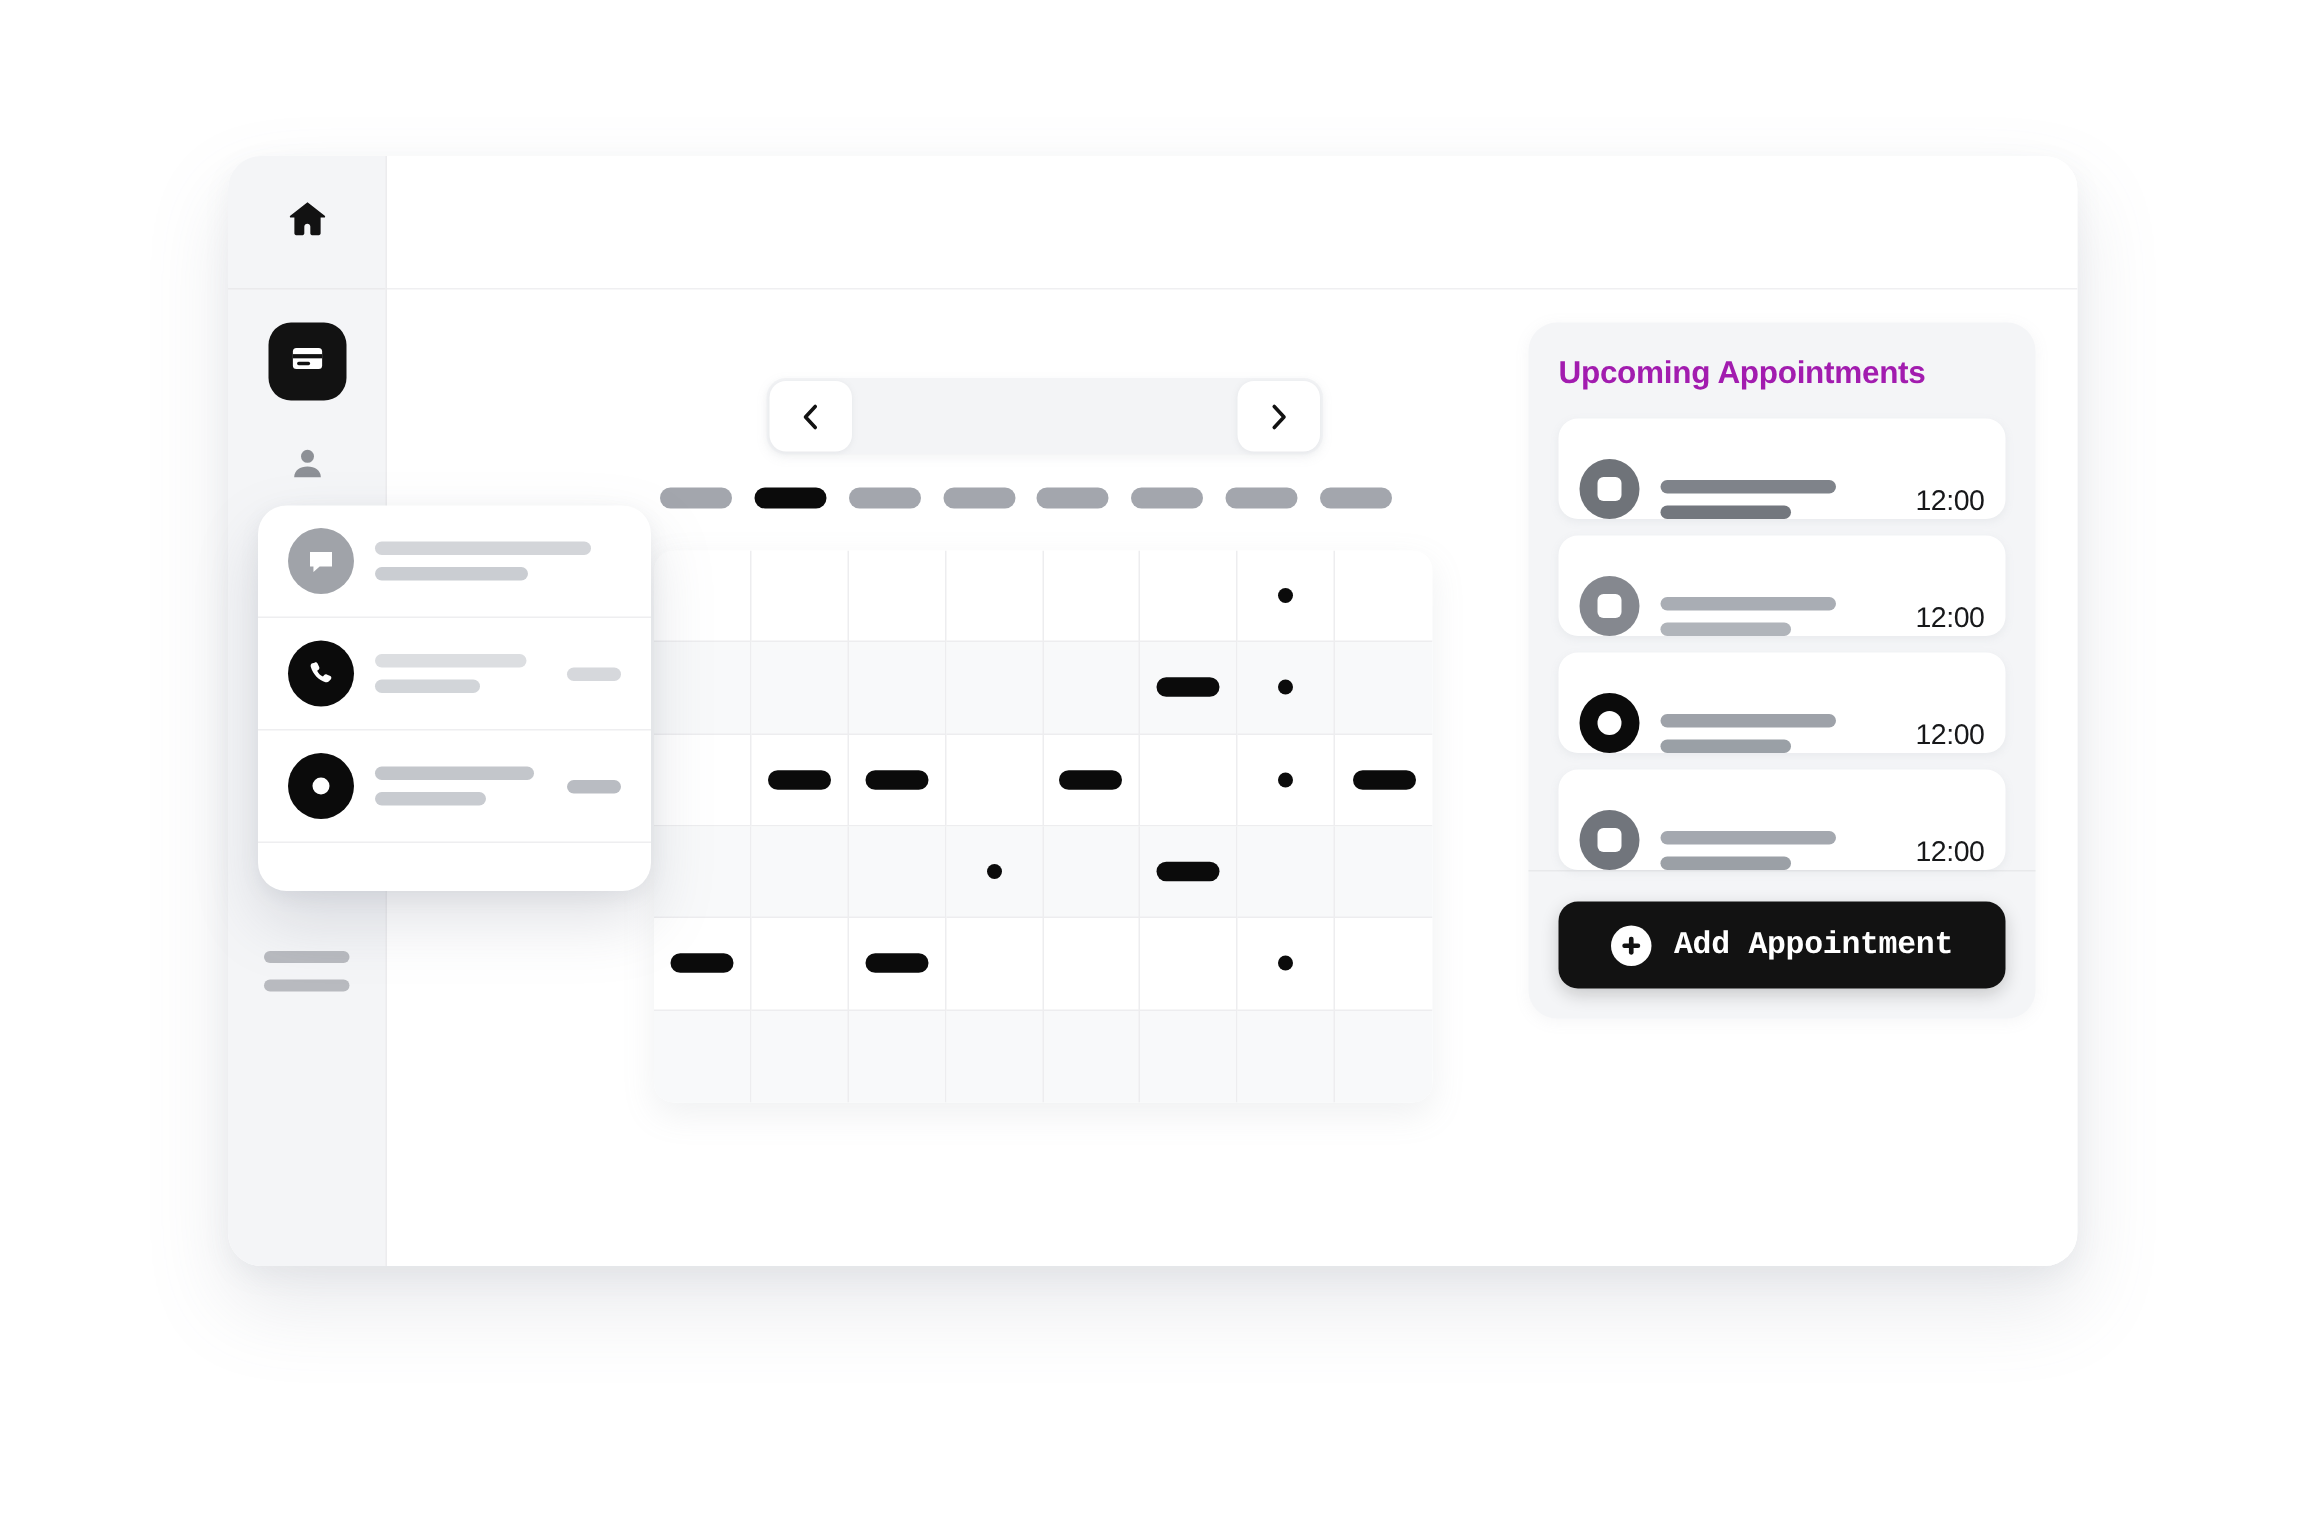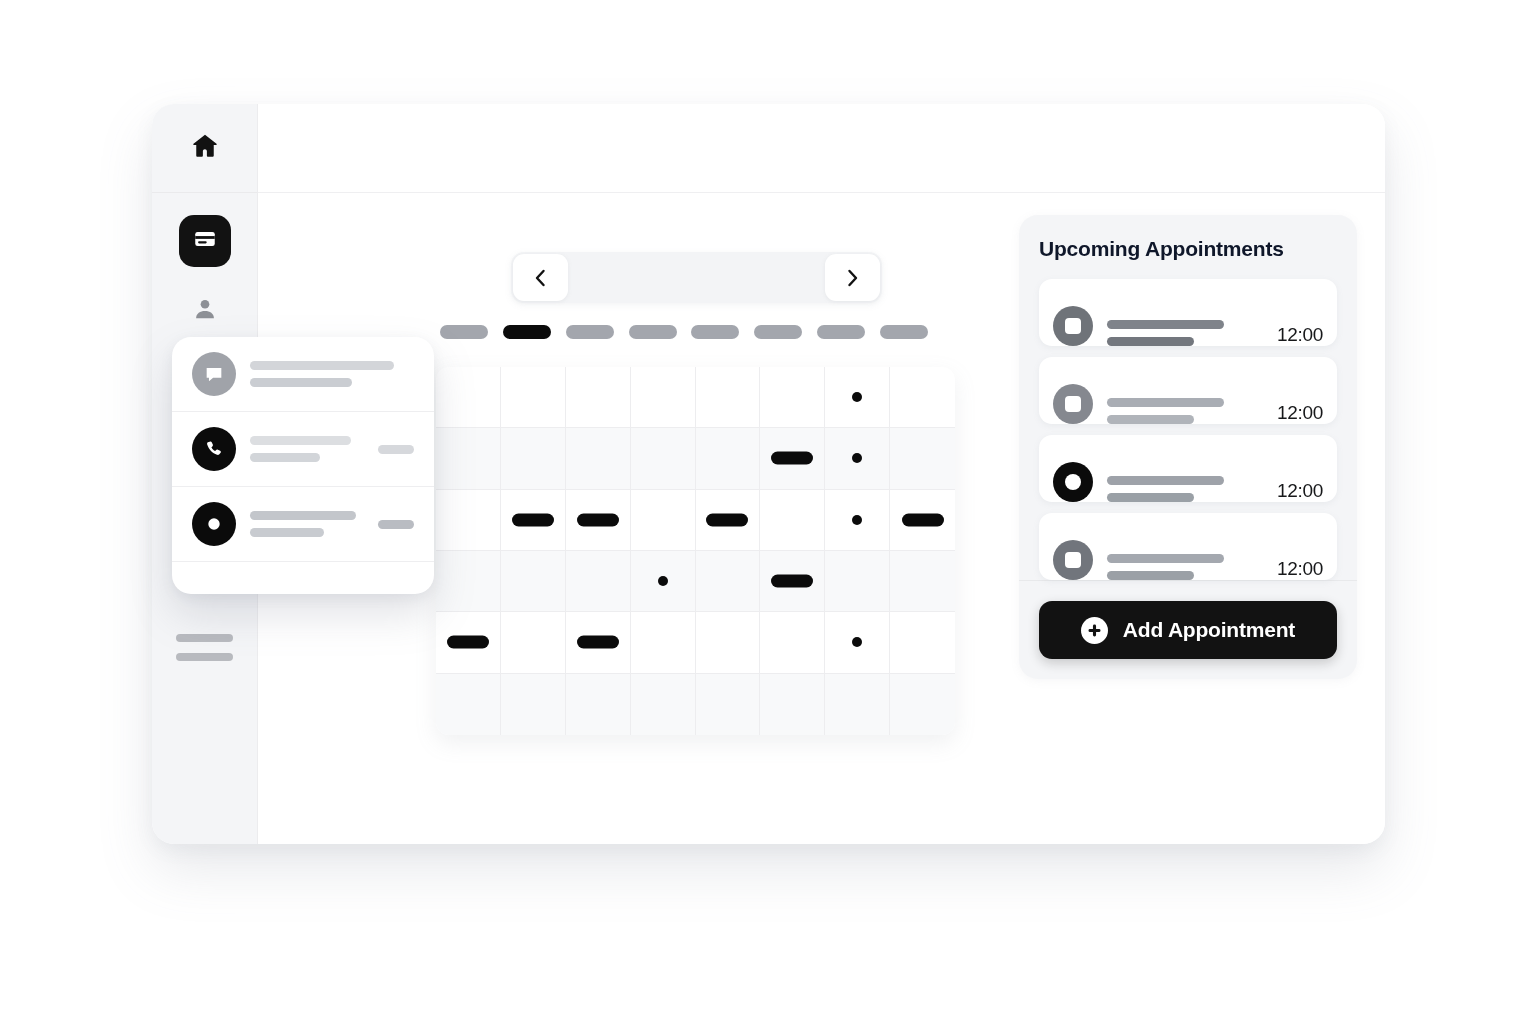--- a/index.html
+++ b/index.html
@@ -144,21 +144,21 @@
   .right-panel {
     position: absolute;
     right: 28px; top: 22px;
     width: 338px;
     background: #f4f5f7;
     border-radius: 19px;
     padding: 22px 20px 0 20px;
     box-shadow: 0 2px 10px rgba(140,145,155,0.08);
   }
   .rp-title {
-    font-size: 21px; font-weight: 700; color: #0f172a;
+    font-size: 21px; font-weight: 700; color: #a21caf;
     letter-spacing: -0.2px;
     margin-bottom: 18px;
   }
   .appt-list { display: flex; flex-direction: column; gap: 11px; }
   .appt-row {
     background: #ffffff;
     border-radius: 13px;
     height: 67px;
     display: flex; align-items: flex-end;
     padding: 0 14px;
@@ -184,20 +184,21 @@
   }
   .add-btn {
     width: 100%; height: 58px;
     background: #121212;
     border-radius: 13px;
     border: none;
     display: flex; align-items: center; justify-content: center;
     gap: 15px;
     cursor: pointer;
     box-shadow: 0 4px 12px rgba(20,20,20,0.20);
+    font-family: Liberation Mono, monospace;
   }
   .plus-circle {
     width: 27px; height: 27px; border-radius: 50%;
     background: #ffffff;
     display: flex; align-items: center; justify-content: center;
     flex: 0 0 27px;
   }
   .add-label { color: #ffffff; font-size: 21px; font-weight: 700; letter-spacing: -0.2px; }
 
   

